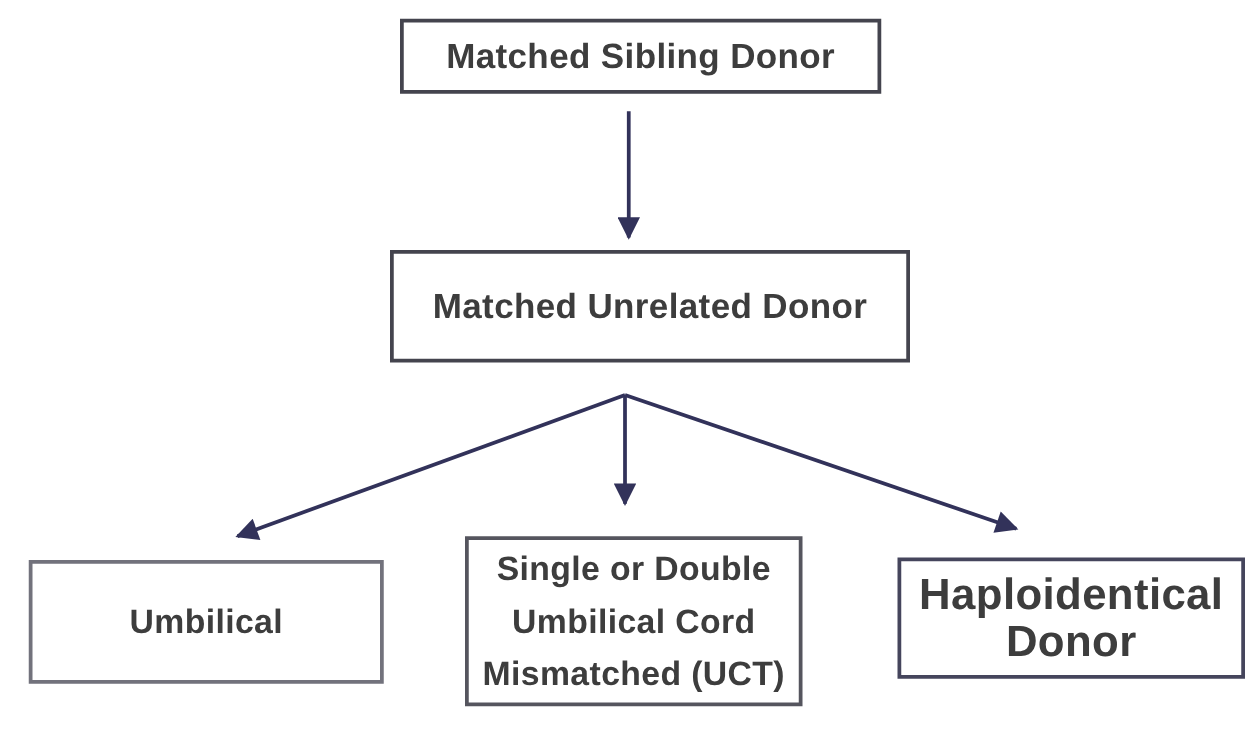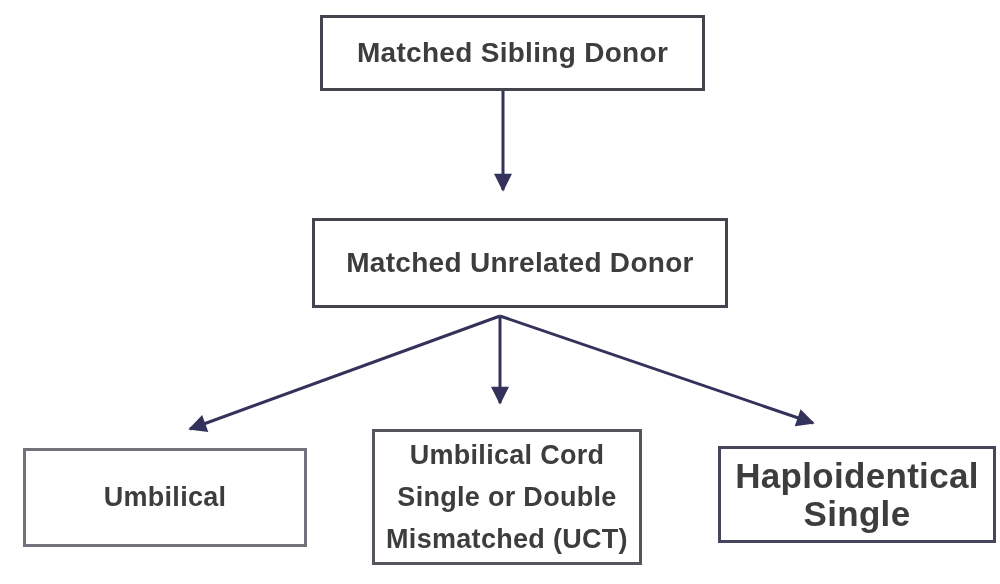--- a/index.html
+++ b/index.html
@@ -29,21 +29,21 @@
     background: #ffffff;
     display: flex;
     flex-direction: column;
     align-items: center;
     justify-content: center;
     text-align: center;
     color: #3d3d3d;
     font-weight: 600;
     letter-spacing: 0.3px;
   }
-  .node-msd   { left: 320px; top: 15px;  width: 385px; height: 76px;  font-size: 28px; line-height: 34px; }
+  .node-msd   { left: 320px; top: 15px;  width: 385px; height: 60px;  font-size: 28px; line-height: 34px; }
   .node-mud   { left: 312px; top: 200px; width: 416px; height: 90px;  font-size: 28px; line-height: 38px; }
   .node-mmud  { left: 23px;  top: 448px; width: 284px; height: 99px;  font-size: 27px; line-height: 39px; }
   .node-uct   { left: 372px; top: 429px; width: 270px; height: 136px; font-size: 27px; line-height: 42px; }
   .node-haplo { left: 718px; top: 446px; width: 278px; height: 97px;  font-size: 35px; line-height: 38px; }
   .conn {
     stroke-width: 3;
     fill: none;
   }
 </style>
 </head>
@@ -60,32 +60,32 @@
     <line class="conn" x1="503" y1="89" x2="503" y2="190" marker-end="url(#arrowhead)" style="stroke: rgb(50, 50, 90);"></line>
     <line class="conn" x1="500" y1="316" x2="190" y2="429" marker-end="url(#arrowhead)" style="stroke: rgb(50, 50, 90);"></line>
     <line class="conn" x1="500" y1="316" x2="500" y2="403" marker-end="url(#arrowhead)" style="stroke: rgb(50, 50, 90);"></line>
     <line class="conn" x1="500" y1="316" x2="813" y2="423" marker-end="url(#arrowhead)" style="stroke: rgb(50, 50, 90);"></line>
   </svg>
 
   <div class="node node-msd" style="border-color: rgb(68, 68, 78);">
     <div>Matched Sibling Donor</div>
   </div>
 
-  <div class="node node-mud" style="border-color: rgb(68, 68, 78); margin-top: 18px;">
+  <div class="node node-mud" style="border-color: rgb(68, 68, 78);">
     <div>Matched Unrelated Donor</div>
   </div>
 
   <div class="node node-mmud" style="border-color: rgb(114, 114, 124);">
     <div>Umbilical</div>
   </div>
 
   <div class="node node-uct" style="border-color: rgb(85, 85, 94);">
+    <div>Single or Double</div>
     <div>Umbilical Cord</div>
-    <div>Single or Double</div>
     <div>Mismatched (UCT)</div>
   </div>
 
   <div class="node node-haplo" style="border-color: rgb(69, 69, 92);">
     <div>Haploidentical</div>
-    <div>Single</div>
+    <div>Donor</div>
   </div>
 
 </div>
 
 </body></html>

